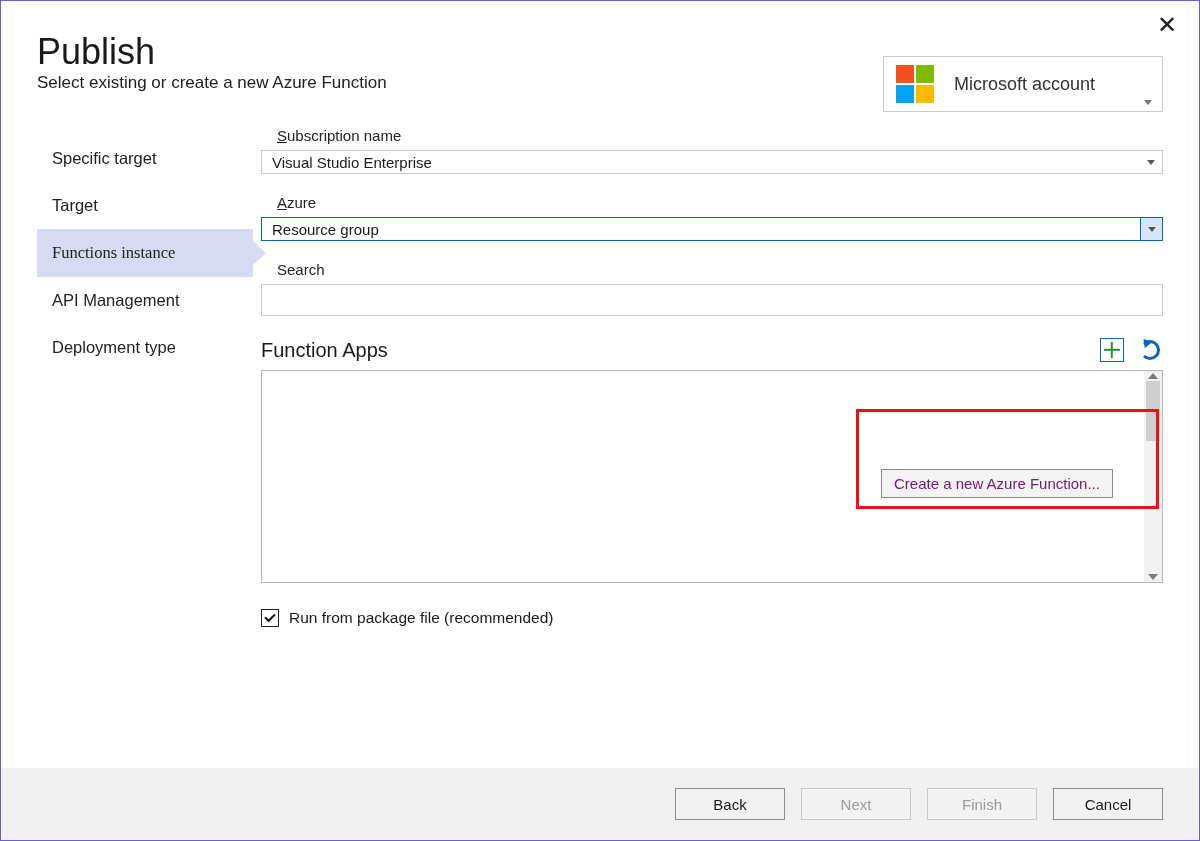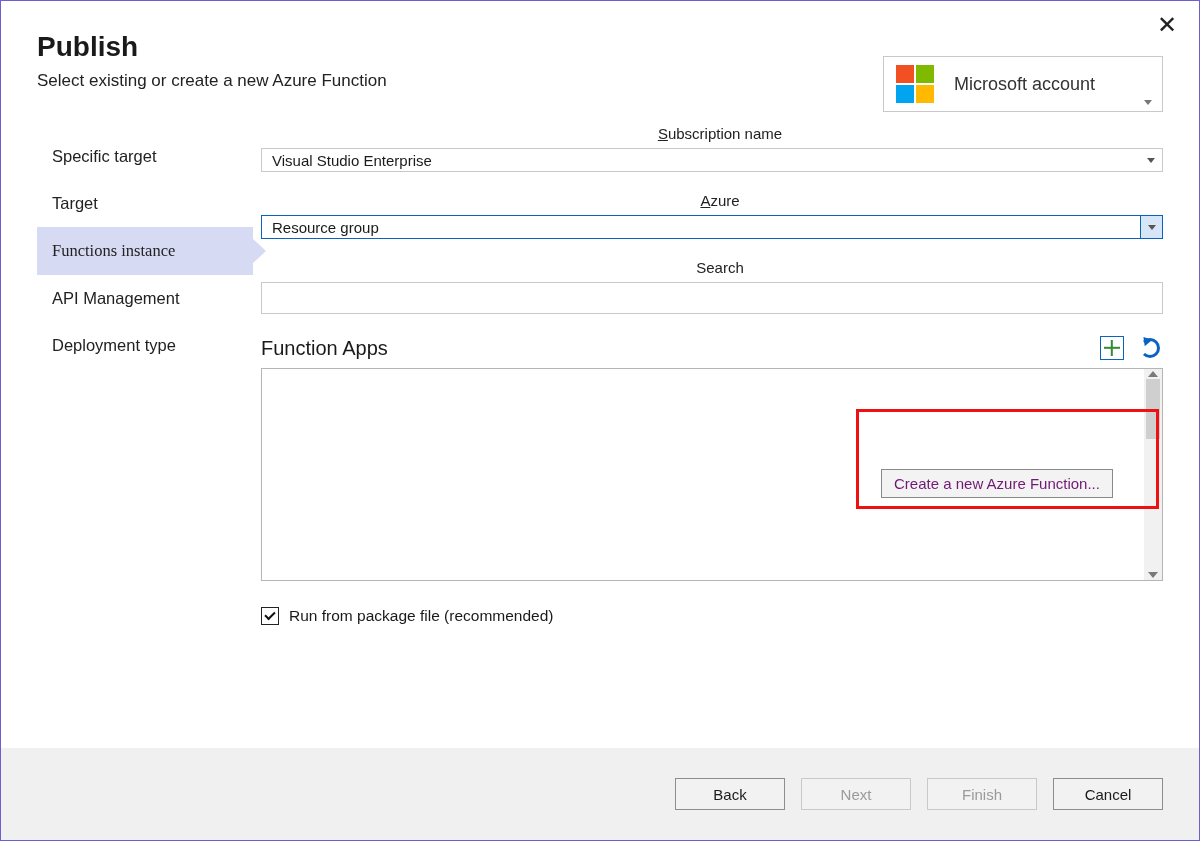--- a/index.html
+++ b/index.html
@@ -24,23 +24,23 @@
     font-size: 24px;
     font-weight: 300;
     cursor: pointer;
     color: #222;
     line-height: 1;
   }
   .header {
     padding: 30px 36px 6px 36px;
   }
   .title {
-    font-size: 28px;
-    font-weight: 700;
-    margin: 0 0 8px 0;
+    font-size: 36px;
+    font-weight: 400;
+    margin: 0 0 0 0;
   }
   .subtitle {
     font-size: 17px;
     color: #222;
   }
   .account-box {
     position: absolute;
     top: 55px; right: 36px;
     border: 1px solid #c9c9c9;
     display: flex;
@@ -107,21 +107,20 @@
   }
 
   .main {
     flex: 1;
     padding-left: 8px;
   }
   .field-label {
     font-size: 15px;
     color: #222;
     margin: 4px 0 6px 16px;
-    text-align: center;
   }
   .underline:first-letter { text-decoration: underline; }
   .dropdown {
     border: 1px solid #c9c9c9;
     height: 24px;
     display: flex;
     align-items: center;
     padding: 0 10px;
     font-size: 15px;
     position: relative;
@@ -252,21 +251,21 @@
   }
   .checkmark {
     width: 10px; height: 6px;
     border-left: 2px solid #111;
     border-bottom: 2px solid #111;
     transform: rotate(-45deg) translate(1px,-1px);
   }
 
   .footer {
     background: #f0f0f0;
-    height: 92px;
+    height: 72px;
     display: flex;
     justify-content: flex-end;
     align-items: center;
     gap: 16px;
     padding-right: 36px;
     margin-top: 44px;
   }
   .btn {
     width: 110px; height: 32px;
     border: 1px solid #8d8d8d;

